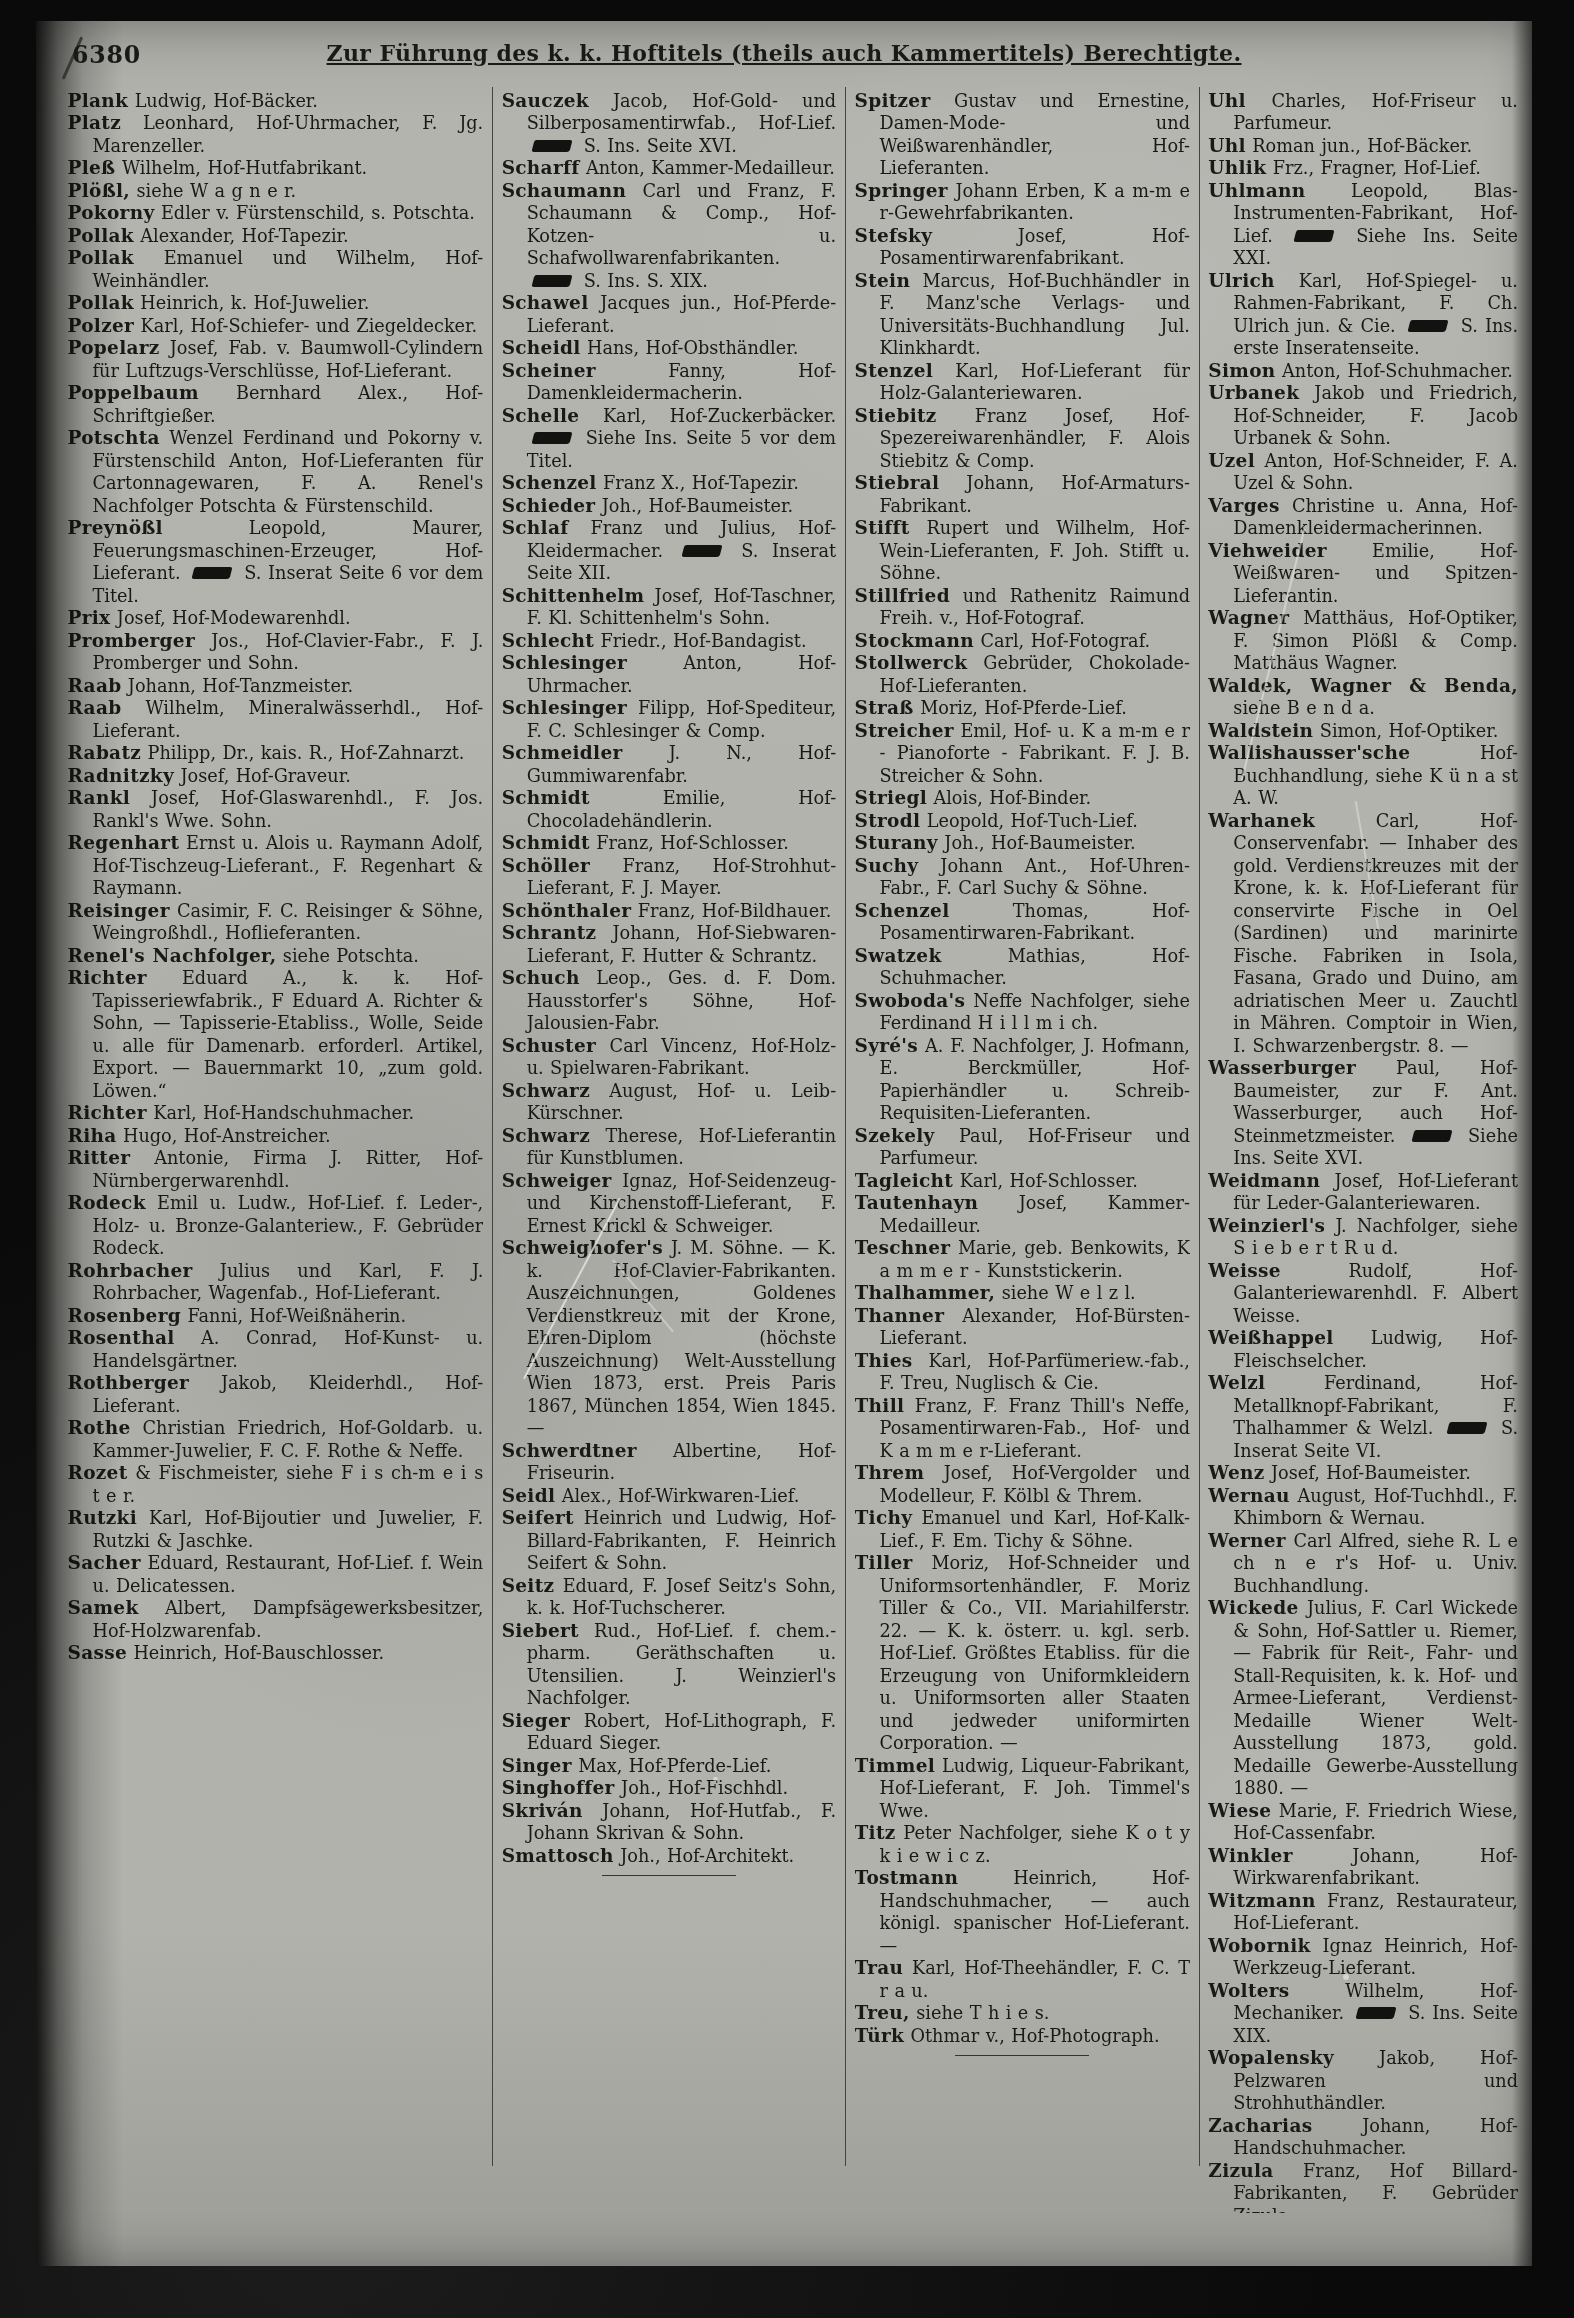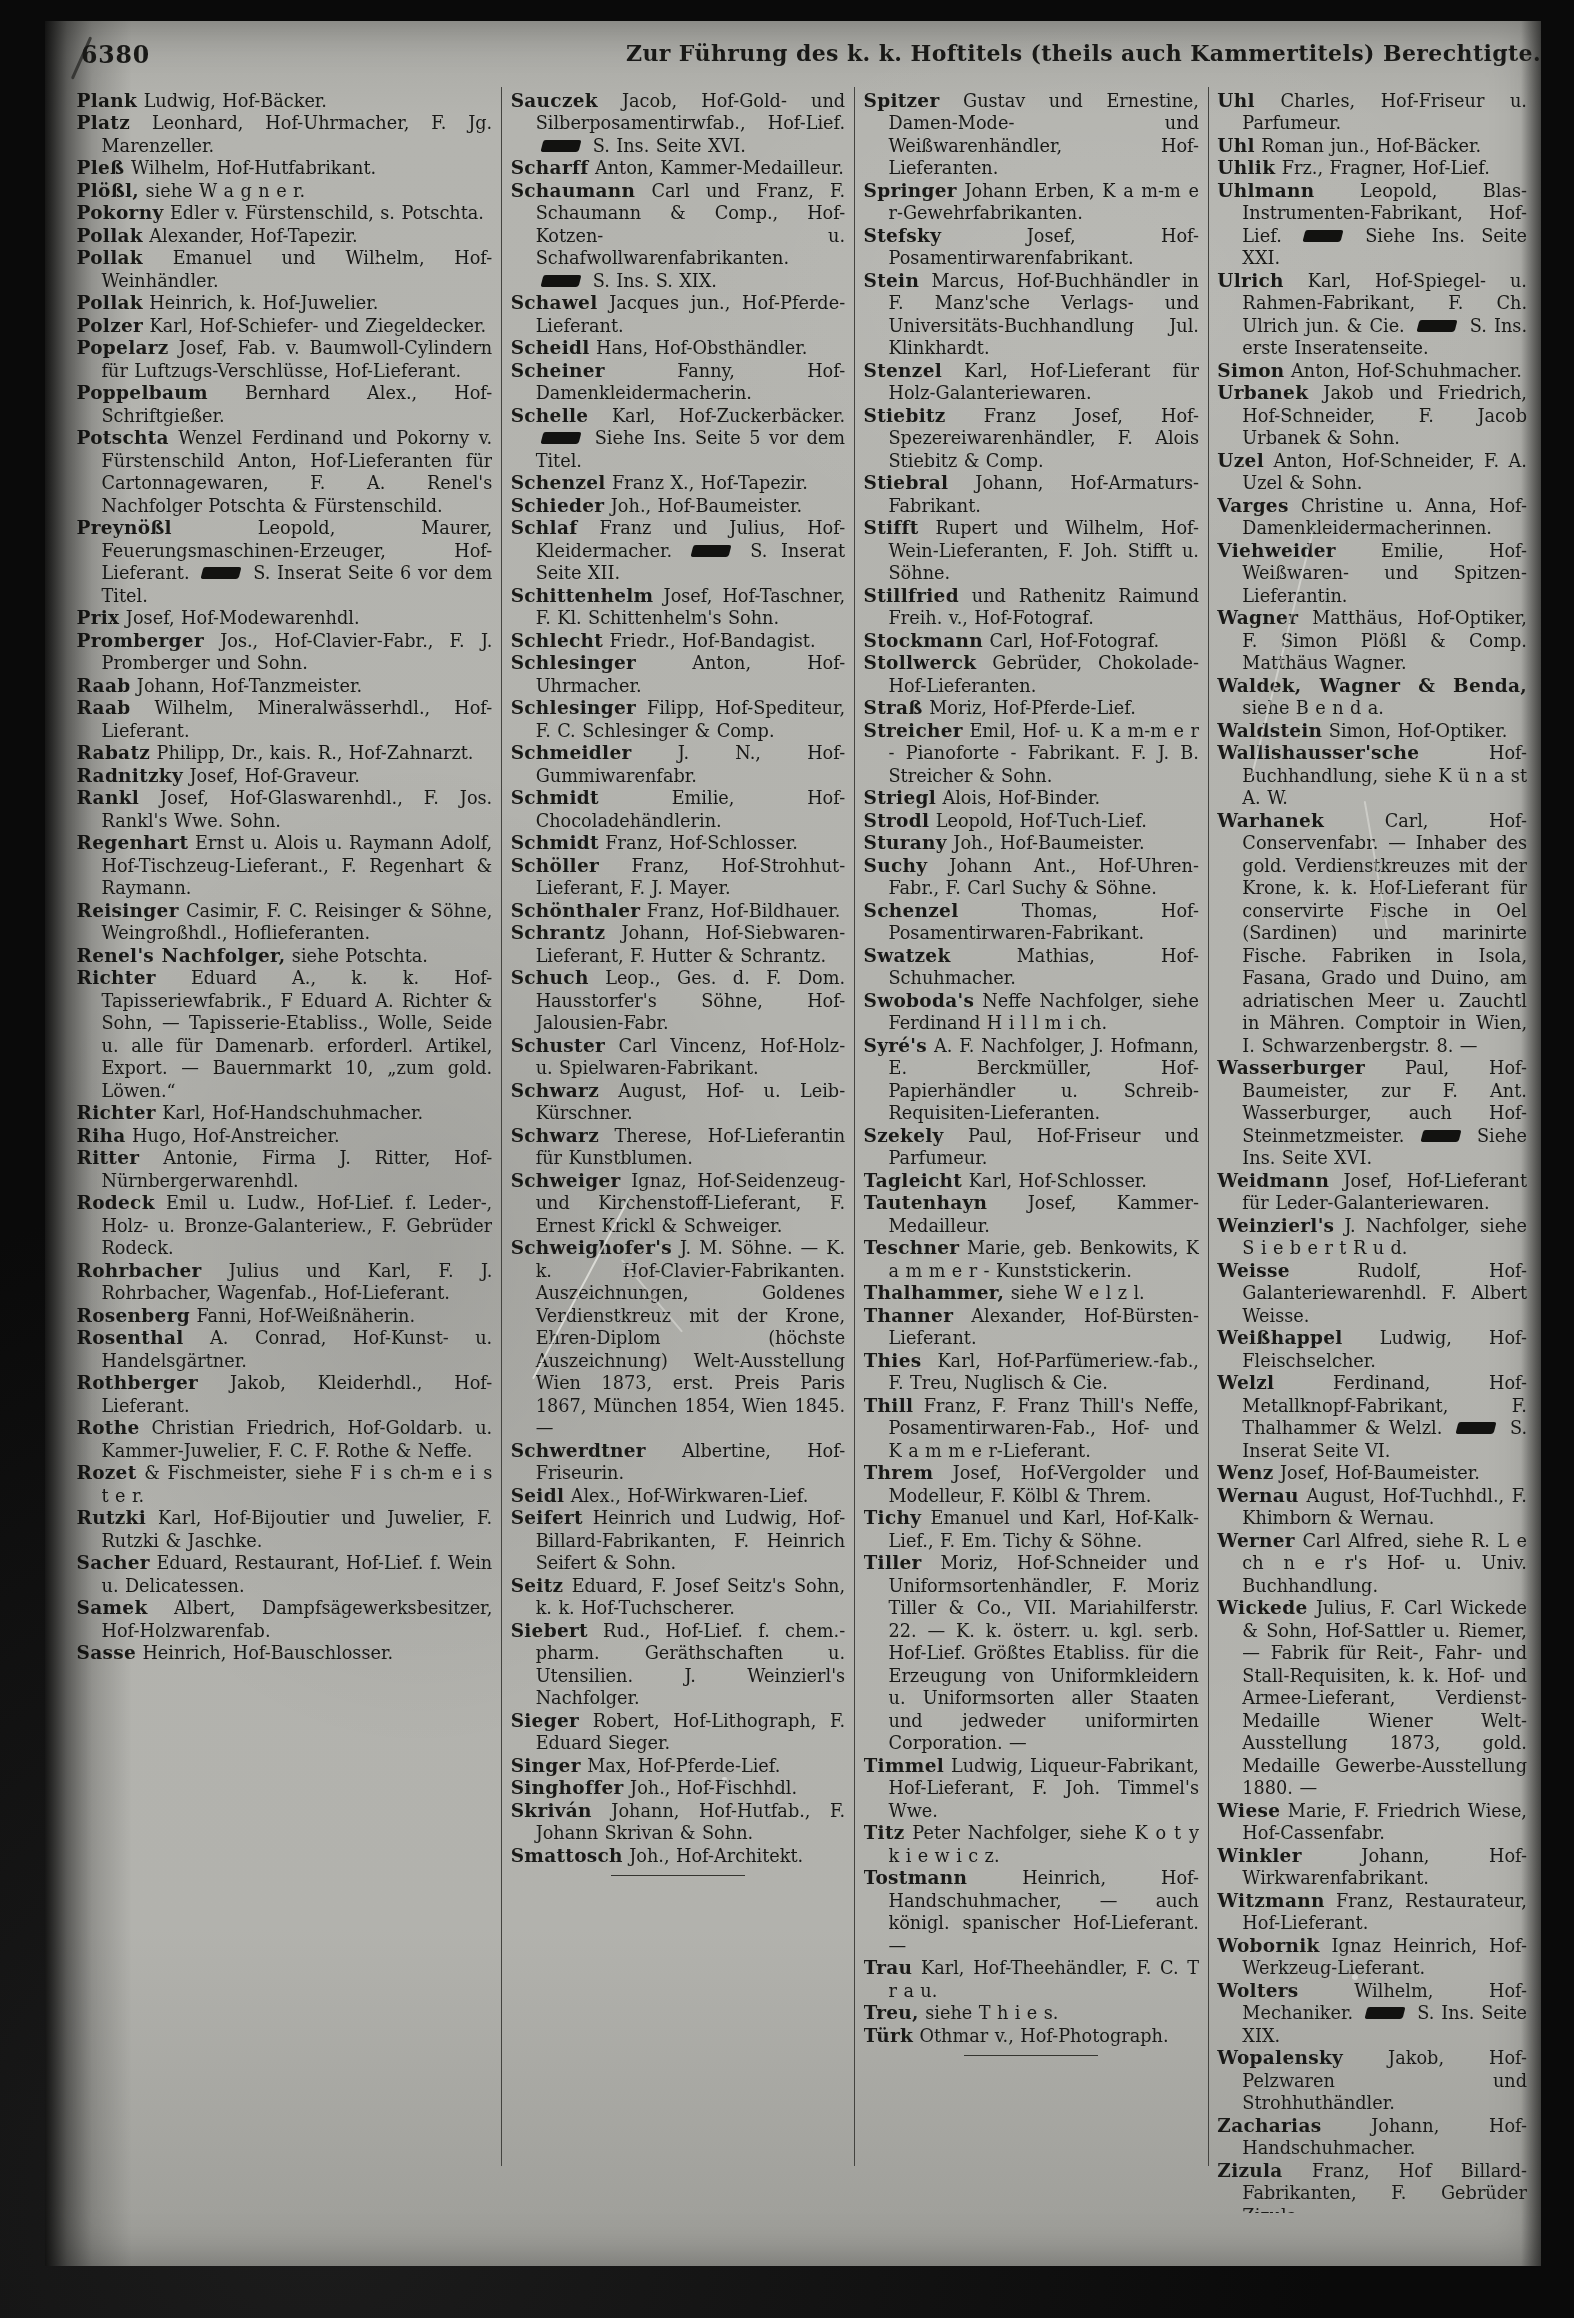--- a/index.html
+++ b/index.html
@@ -1,35 +1,35 @@
 <!DOCTYPE html>
 <html style="font-size:12.6px"><head>
 <meta charset="utf-8">
 <style>
   html,body{margin:0;padding:0;background:#000;}
   .scan{position:relative;width:1575px;height:2319px;background:
     radial-gradient(circle at 20% 95%, #1c1c1c 0, #0a0a0a 40%),#0a0a0a;overflow:hidden;
     font-family:"DejaVu Serif","Liberation Serif",serif;}
-  .paper{position:absolute;left:45px;top:20.5px;width:1496px;height:2245px;
+  .paper{position:absolute;left:36px;top:20.5px;width:1496px;height:2245px;
     background:
       radial-gradient(ellipse 709px 472px at 70% 12%, rgba(255,255,255,.07), transparent 60%),
       radial-gradient(ellipse 551px 709px at 25% 55%, rgba(0,0,0,.10), transparent 70%),
       radial-gradient(ellipse 394px 236px at 85% 80%, rgba(255,255,255,.06), transparent 70%),
       linear-gradient(180deg,#a8a8a3 0,#b4b4af 94px,#b2b2ad 85%,#9d9d98 100%),#b2b2ad;
     box-shadow:inset 0 0 47px rgba(0,0,0,.35);overflow:hidden;}
   .spine{position:absolute;left:0;top:0;bottom:0;width:87px;
     background:linear-gradient(90deg,rgba(0,0,0,.85) 0,rgba(0,0,0,.45) 22px,rgba(0,0,0,.18) 47px,rgba(0,0,0,0) 87px);}
   .edge-right{position:absolute;right:0;top:0;bottom:0;width:20.5px;
     background:linear-gradient(270deg,rgba(0,0,0,.55),rgba(0,0,0,0));}
   .pen-mark{position:absolute;left:35px;top:14px;width:3.1px;height:46px;background:#2a2a28;
     transform:rotate(24deg);border-radius:1.6px;opacity:.8;}
   .header{position:relative;height:66px;color:#191917;}
   .pageno{position:absolute;left:36px;top:20.5px;font-size:23.6px;font-weight:bold;letter-spacing:0.8px;}
-  .title{position:absolute;left:0;right:0;top:19px;text-align:right;font-size:22px;font-weight:bold;
-    letter-spacing:0.4px;}
+  .title{position:absolute;left:0;right:0;top:19px;text-align:center;font-size:22px;font-weight:bold;
+    letter-spacing:0.4px;text-decoration:underline;}
   .cols{display:flex;margin-left:31.5px;margin-right:14px;height:2126px;overflow:hidden;color:#191917;}
   .col{overflow:hidden;padding-top:3.1px;}
   .col-sep{border-right:1.6px solid #43433f;margin:0 8.7px 47px 8.7px;}
   .col1{width:435px;} .col2{width:350px;} .col3{width:351px;} .col4{width:324px;}
   .entry{font-size:17.7px;line-height:22.5px;padding-left:25px;text-indent:-25px;
     text-align:justify;word-spacing:0.8px;}
   .lead{font-weight:bold;font-size:18.5px;letter-spacing:0.3px;}
   .hand{display:inline-block;width:38px;height:11.8px;background:#121210;border-radius:2.4px;
     transform:skewX(-14deg);vertical-align:baseline;margin:0 6.3px;}
   .endrule{width:134px;border-top:1.6px solid #34342f;margin:7.9px auto 0 auto;}

